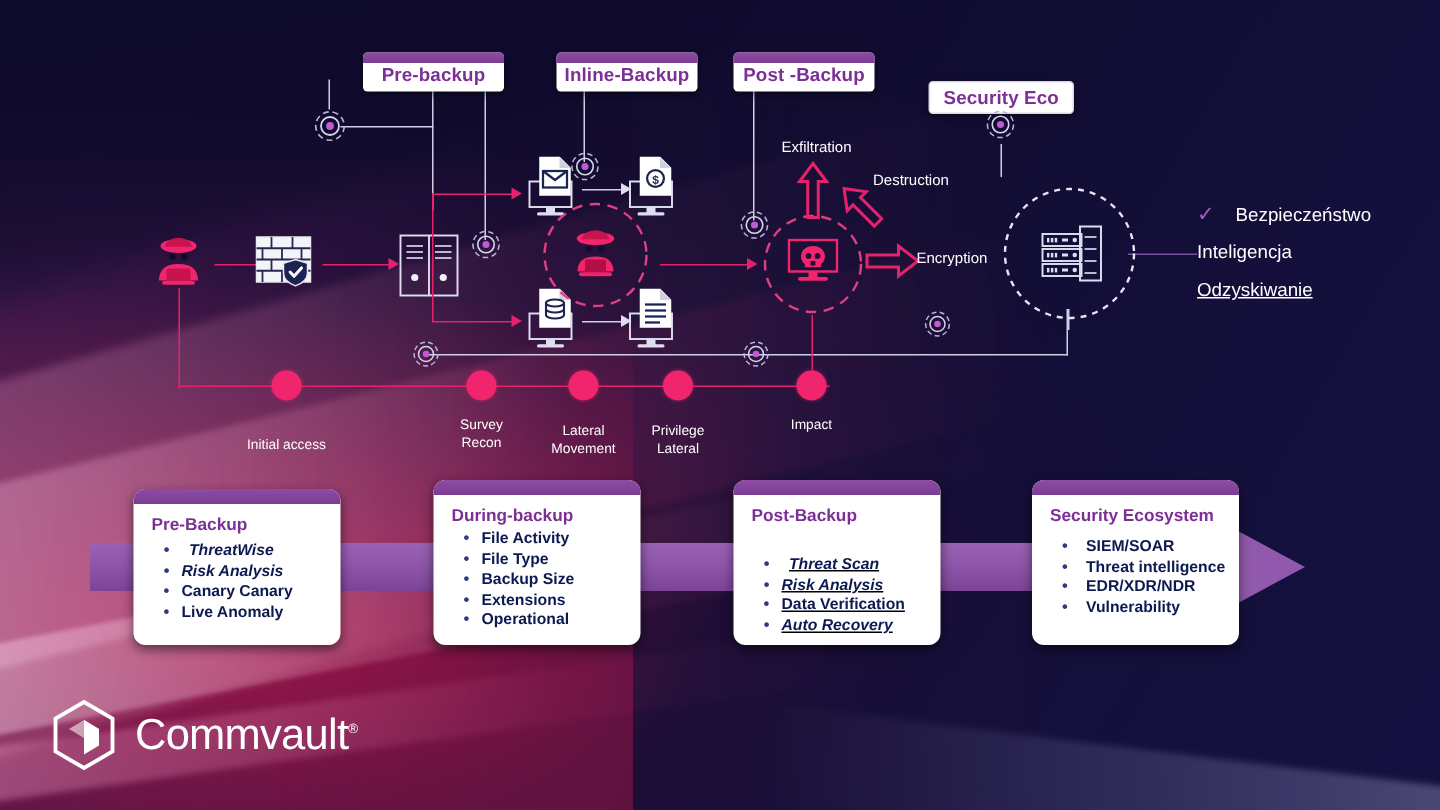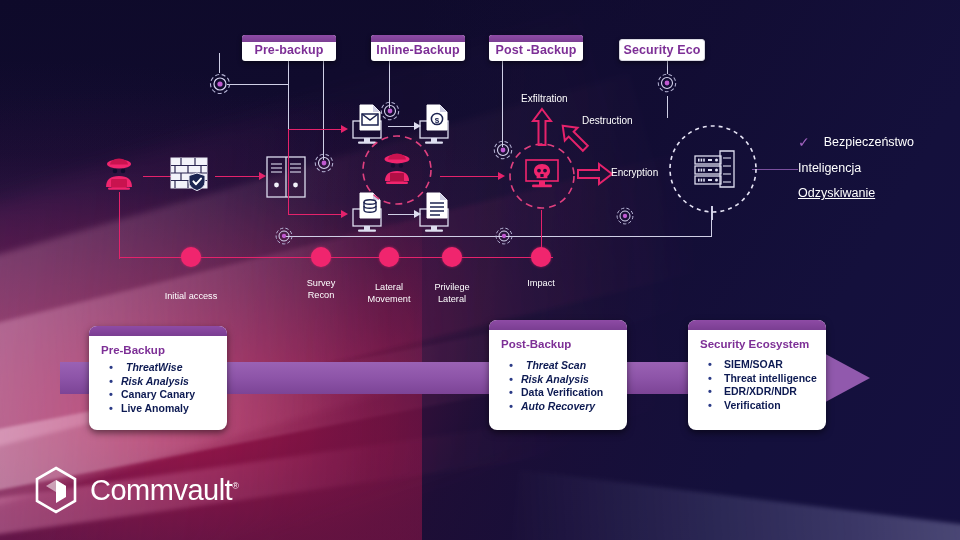--- a/index.html
+++ b/index.html
@@ -125,21 +125,21 @@
     <span class="lbl">Pre-backup</span>
   </div>
   <div class="tabbox" style="left:371px;top:35px;width:94px;height:26px;">
     <div class="cap"></div>
     <span class="lbl">Inline-Backup</span>
   </div>
   <div class="tabbox" style="left:489px;top:35px;width:94px;height:26px;">
     <div class="cap"></div>
     <span class="lbl">Post -Backup</span>
   </div>
-  <div class="tabbox tb-noc" style="left:619px;top:39px;width:86px;height:22px;">
+  <div class="tabbox tb-noc" style="left:619px;top:54px;width:97px;height:22px;">
 
     <span class="lbl" style="margin-top:0;">Security Eco</span>
   </div>
 
   <div class="ico" style="left:208px;top:72px;">
     <svg width="24" height="24" viewBox="0 0 24 24">
       <circle cx="12" cy="12" r="9.5" fill="none" stroke="#b9b7d8" stroke-width="1.1" stroke-dasharray="4 2.6"></circle>
       <circle cx="12" cy="12" r="6" fill="none" stroke="#d6d4ee" stroke-width="1.2"></circle>
       <circle cx="12" cy="12" r="2.6" fill="#c05ad0"></circle>
     </svg>
@@ -456,43 +456,56 @@
       <h4>Pre-Backup</h4>
       <ul style="margin-top:5px;">
         <li class="ital" style="padding-left:25px;">ThreatWise</li>
         <li class="ital">Risk Analysis</li>
         <li>Canary Canary</li>
         <li>Live Anomaly</li>
       </ul>
     </div>
   </div>
 
+  <div class="card" style="left:289px;top:320px;width:138px;height:110px;">
+    <div class="cap"></div>
+    <div class="body">
+      <h4>During-backup</h4>
+      <ul style="margin-top:3px;">
+        <li>File Activity</li>
+        <li>File Type</li>
+        <li>Backup Size</li>
+        <li>Extensions</li>
+        <li>Operational</li>
+      </ul>
+    </div>
+  </div>
 
   <div class="card" style="left:489px;top:320px;width:138px;height:110px;">
     <div class="cap"></div>
     <div class="body">
       <h4>Post-Backup</h4>
-      <ul style="margin-top:9px;">
+      <ul style="margin-top:20px;text-decoration:underline;">
         <li class="ital" style="padding-left:25px;">Threat Scan</li>
         <li class="ital">Risk Analysis</li>
         <li>Data Verification</li>
         <li class="ital">Auto Recovery</li>
       </ul>
     </div>
   </div>
 
   <div class="card" style="left:688px;top:320px;width:138px;height:110px;">
     <div class="cap"></div>
     <div class="body">
       <h4>Security Ecosystem</h4>
       <ul style="margin-top:8px;">
         <li style="padding-left:24px;">SIEM/SOAR</li>
         <li style="padding-left:24px;">Threat intelligence</li>
         <li style="padding-left:24px;">EDR/XDR/NDR</li>
-        <li style="padding-left:24px;">Verification</li>
+        <li style="padding-left:24px;">Vulnerability</li>
       </ul>
     </div>
   </div>
 
   <div class="logo">
     <span>
       <svg width="44" height="48" viewBox="0 0 44 48">
         <path d="M22 2 L41 13 V35 L22 46 L3 35 V13 Z" fill="none" stroke="#ffffff" stroke-width="2.6"></path>
         <path d="M22 14 L32 20 V31 L22 37 Z" fill="#ffffff"></path>
         <path d="M22 14 L12 20 L22 26 L32 20 Z" fill="#ffffff" opacity="0.55"></path>

